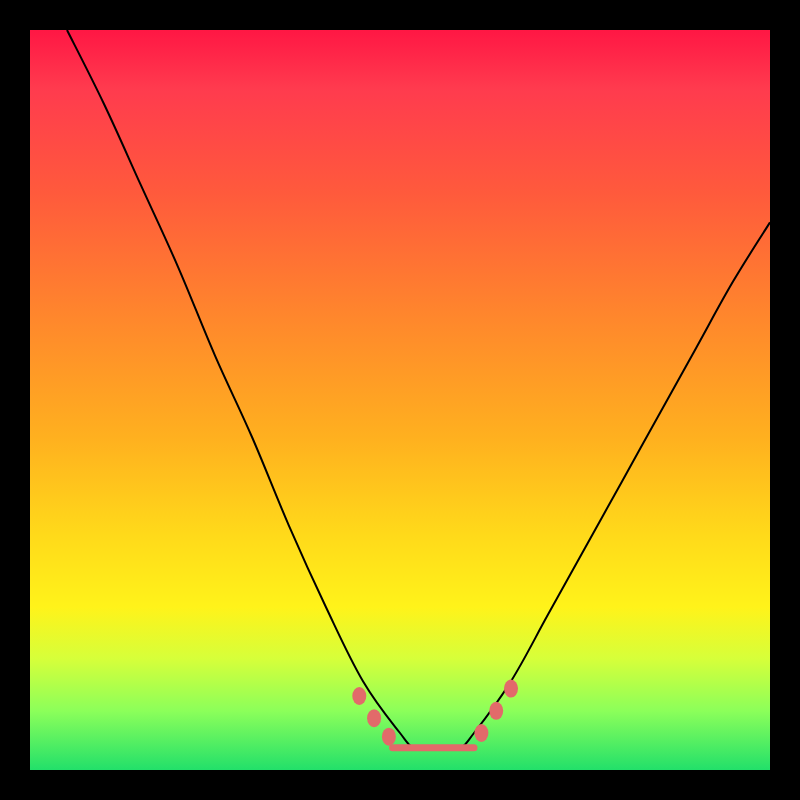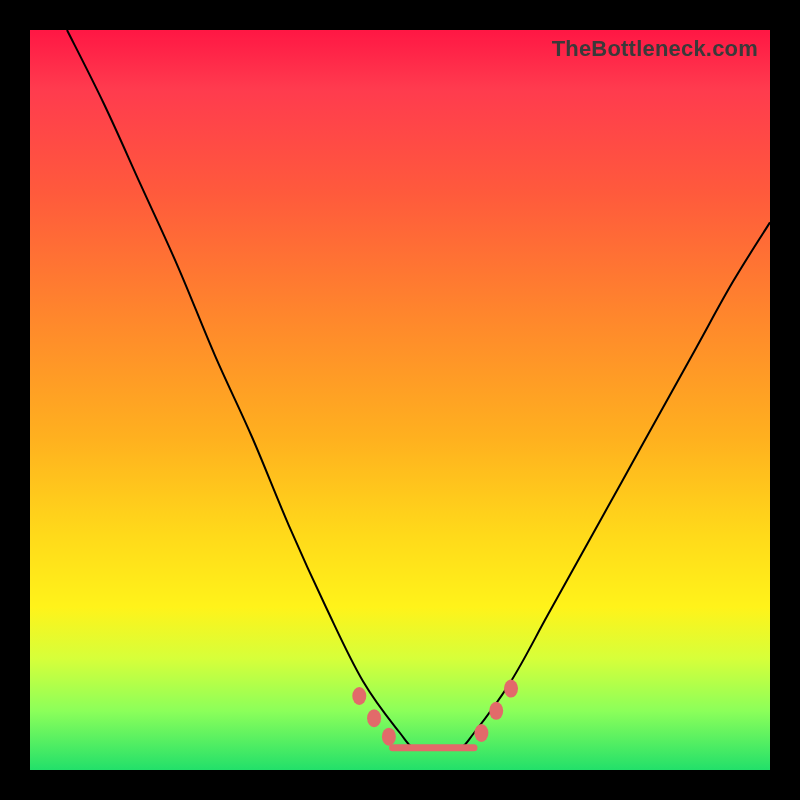--- a/index.html
+++ b/index.html
@@ -70,21 +70,20 @@
   .dot {
     fill: #e26a6a;
   }
 </style>
 </head>
 <body>
 
 <div class="frame">
   <div class="plot-area">
 
-    <div class="watermark">TheBottleneck.com</div>
 
     <svg class="curve-layer" viewBox="0 0 740 740" preserveAspectRatio="none">
       <path class="curve-path" d="M 37,0 C 43.66,13.32 60.68,46.028000000000006 74,74 C 87.32,101.972 97.68,126.09599999999999 111,155.39999999999998 C 124.32,184.70399999999998 134.68,206.16399999999996 148,236.79999999999995 C 161.32,267.4359999999999 171.68,294.96399999999994 185,325.59999999999997 C 198.32,356.236 208.68,376.36400000000003 222,407 C 235.32,437.63599999999997 245.68,465.16399999999993 259,495.79999999999995 C 272.32,526.4359999999999 282.68,549.2280000000001 296,577.2 C 309.32,605.172 319.68,628.556 333,651.2 C 346.32,673.844 360.676,691.0120000000001 370,703 C 379.324,714.9879999999999 378.14,715.136 384.8,717.8 C 391.46000000000004,720.4639999999999 399.00800000000004,717.8 407.00000000000006,717.8 C 414.9920000000001,717.8 422.54,720.4639999999999 429.2,717.8 C 435.85999999999996,715.136 434.676,714.9879999999999 444,703 C 453.324,691.0120000000001 467.68,672.5120000000001 481,651.2 C 494.32,629.888 504.68,608.576 518,584.6 C 531.32,560.624 541.68,541.976 555,518 C 568.32,494.024 578.68,475.376 592,451.4 C 605.32,427.424 615.68,408.776 629,384.8 C 642.32,360.824 652.68,342.17600000000004 666,318.20000000000005 C 679.32,294.22400000000005 689.68,274.24399999999997 703,251.59999999999997 C 716.32,228.95599999999996 733.34,203.05599999999998 740,192.39999999999998" stroke="#000000"></path>
       <line class="flat-segment" x1="362.59999999999997" y1="717.8" x2="444" y2="717.8" stroke="#e26a6a"></line>
       <g>
           <ellipse class="dot" cx="329.3" cy="666" rx="7" ry="9" fill="#e26a6a"></ellipse>
           <ellipse class="dot" cx="344.1" cy="688.2" rx="7" ry="9" fill="#e26a6a"></ellipse>
           <ellipse class="dot" cx="358.9" cy="706.7" rx="7" ry="9" fill="#e26a6a"></ellipse>
           <ellipse class="dot" cx="451.4" cy="703" rx="7" ry="9" fill="#e26a6a"></ellipse>
           <ellipse class="dot" cx="466.2" cy="680.8" rx="7" ry="9" fill="#e26a6a"></ellipse>

